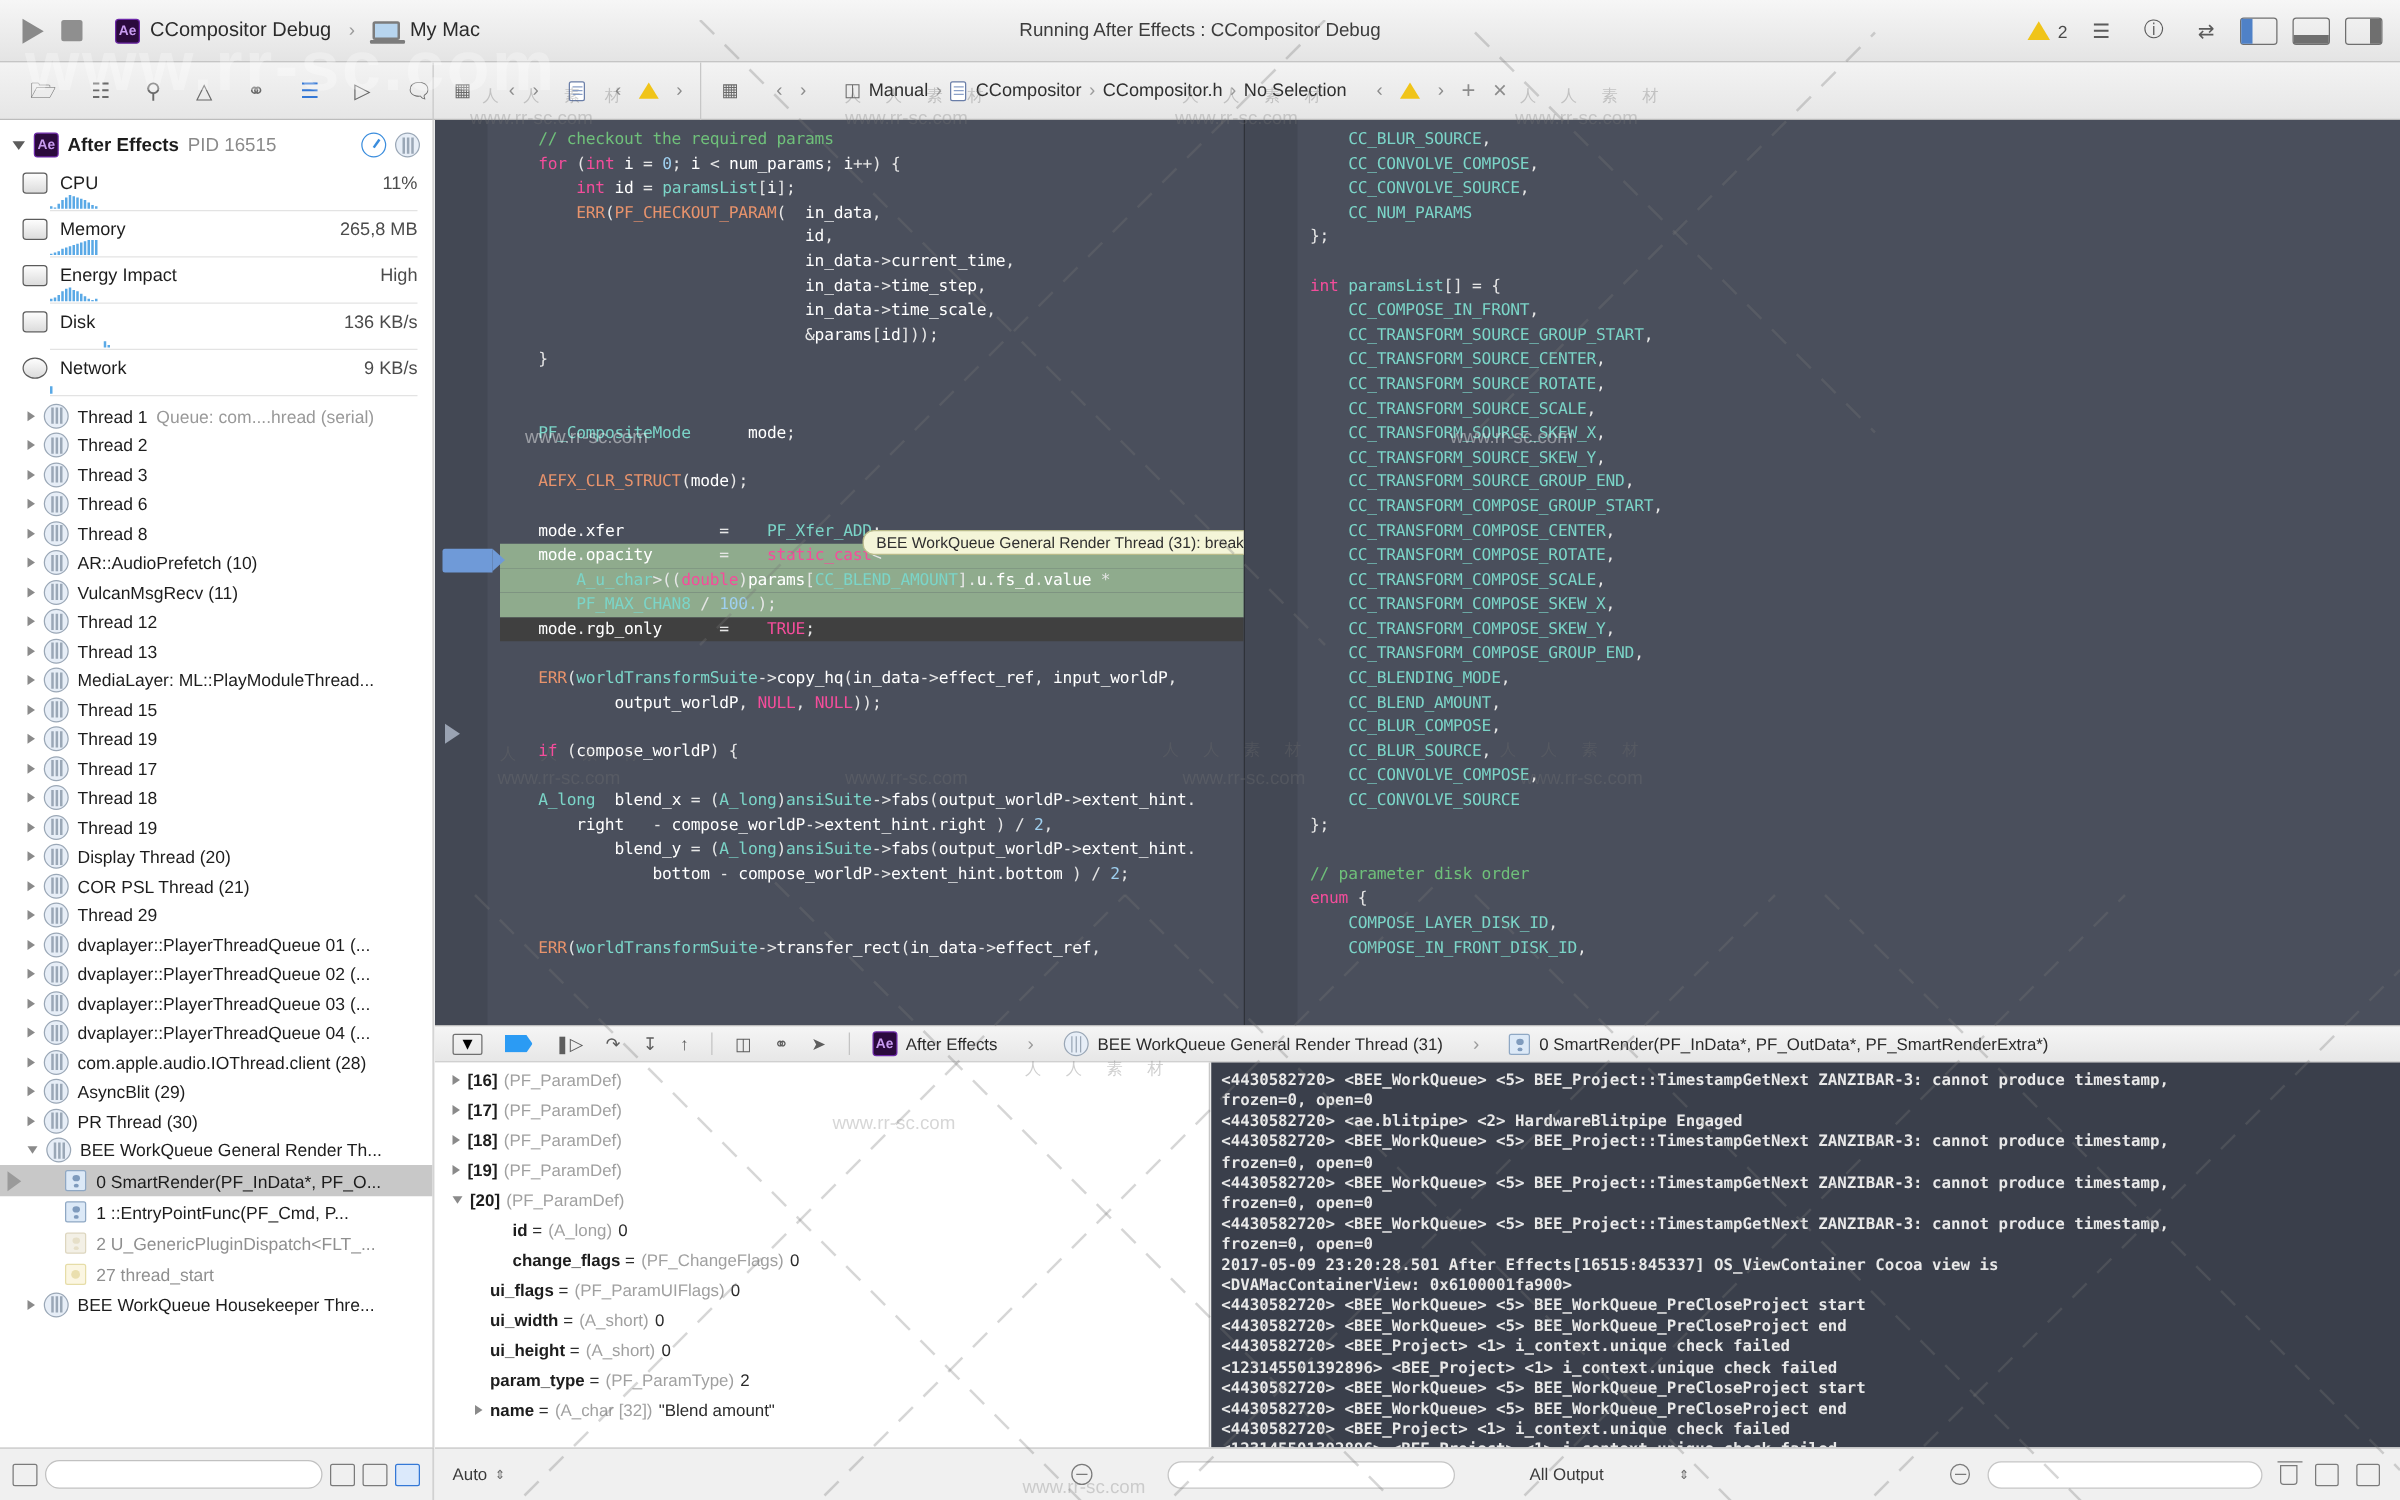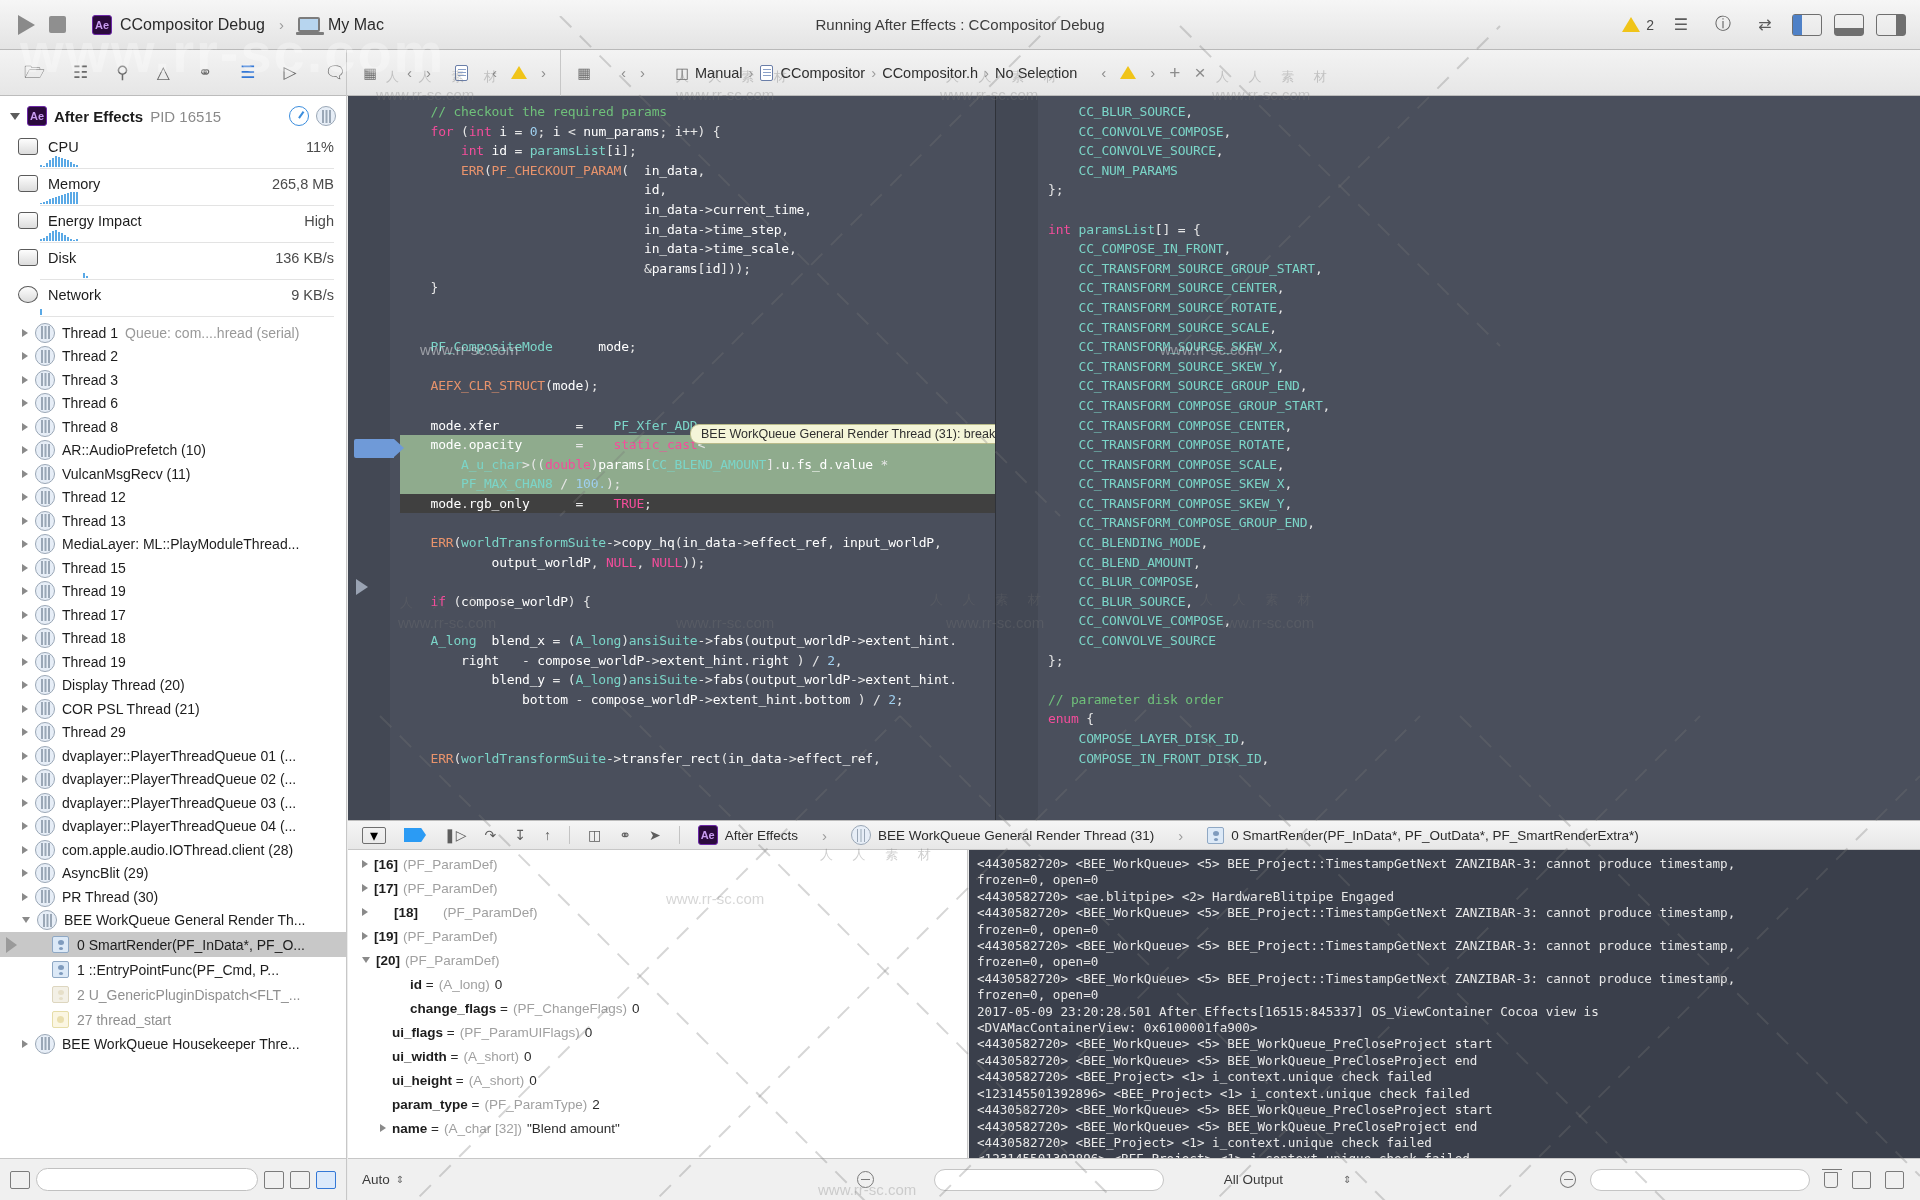--- a/index.html
+++ b/index.html
@@ -202,21 +202,21 @@
   .vtype { color:#a0a0a0; margin:0 5px; }
   .vval { color:#2b2b2b; }
 
   
   .console {
     position:absolute; left:969px; right:0; top:850px; bottom:42px;
     background:#3a3f4b; overflow:hidden; padding:6px 8px 0 8px;
     font-family:"DejaVu Sans Mono", monospace; font-size:12.6px; line-height:16.4px;
     color:#e8e8e8; white-space:pre;
   }
-  .console .ln { display:block; }
+  .console .ln { display:block;font-weight:bold; }
 
   
   .statusbar {
     position:absolute; left:348px; right:0; bottom:0; height:42px; background:#f0f0f0;
     border-top:1px solid #c7c7c7; display:flex; align-items:center; font-size:13.5px; color:#3a3a3a;
   }
   .sb-left { width:300px; padding-left:14px; display:flex; align-items:center; gap:6px;}
   .sb-mid { flex:1; display:flex; align-items:center; justify-content:center; gap:60px; }
   .sb-right { width:360px; display:flex; align-items:center; justify-content:flex-end; gap:14px; padding-right:16px;}
   .sb-field { width:230px; height:22px; border:1px solid #c5c5c5; border-radius:11px; background:#fff; }
@@ -630,21 +630,21 @@
       <div class="vrow" style="padding-left: 14px;">
         <span class="vtw"></span>
         <span class="vname">[16]</span>
         <span class="vtype">(PF_ParamDef)</span>
       </div>
       <div class="vrow" style="padding-left: 14px;">
         <span class="vtw"></span>
         <span class="vname">[17]</span>
         <span class="vtype">(PF_ParamDef)</span>
       </div>
-      <div class="vrow" style="padding-left: 14px; gap: 20px;">
+      <div class="vrow" style="padding-left: 14px;">
         <span class="vtw"></span>
         <span class="vname">[18]</span>
         <span class="vtype">(PF_ParamDef)</span>
       </div>
       <div class="vrow" style="padding-left: 14px;">
         <span class="vtw"></span>
         <span class="vname">[19]</span>
         <span class="vtype">(PF_ParamDef)</span>
       </div>
       <div class="vrow" style="padding-left: 14px;">

